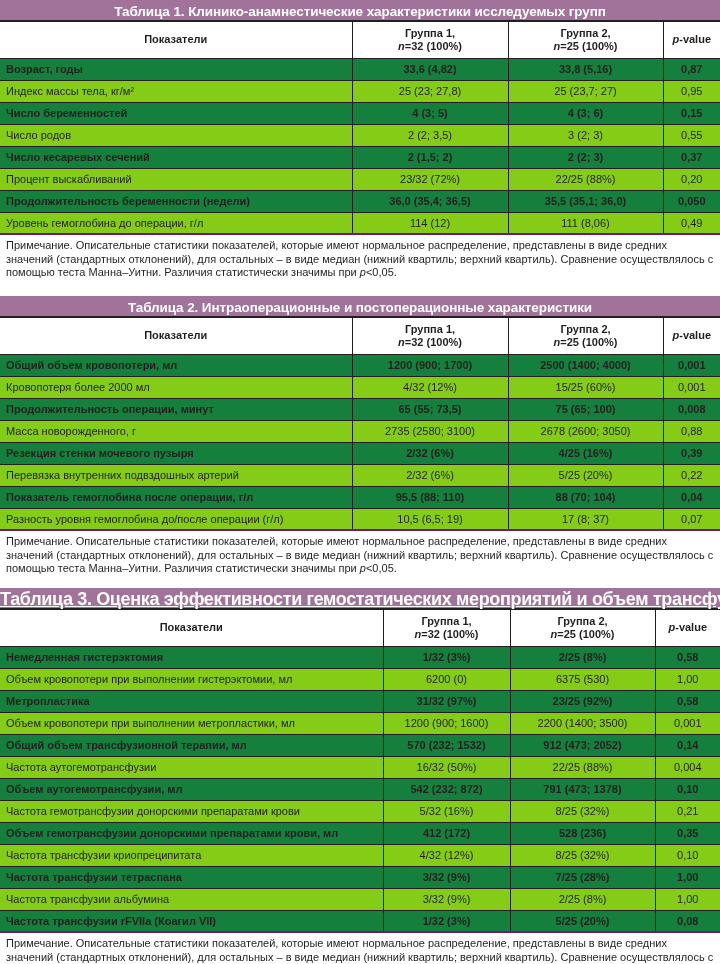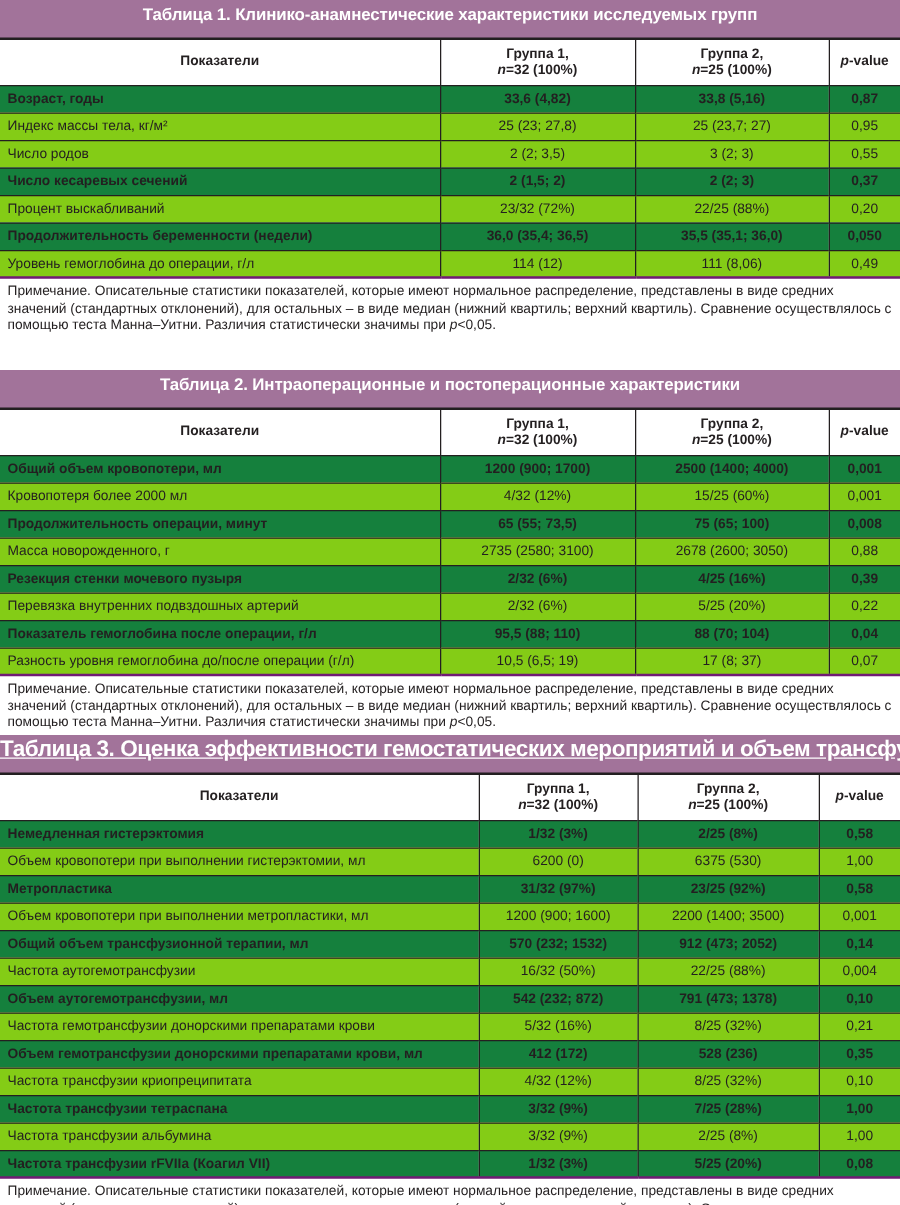--- a/index.html
+++ b/index.html
@@ -1,21 +1,21 @@
 <!DOCTYPE html>
 <html><head>
 <meta charset="utf-8">
 <style>
   * { box-sizing: border-box; margin: 0; padding: 0; }
   html, body { width: 720px; height: 964px; background: #ffffff; overflow: hidden; }
   body { font-family: "Liberation Sans", sans-serif; color: #231f20; position: relative; }
   .tbl-block { position: absolute; left: 0; width: 720px; }
   .tbl-title {
     background: #a2739a; color: #ffffff; font-weight: bold;
-    font-size: 13.5px; text-align: center; height: 32px; line-height: 23px;
+    font-size: 13.5px; text-align: center; height: 22px; line-height: 23px;
     border-bottom: 2px solid #231f20; letter-spacing: -0.1px; white-space: nowrap;
   }
   table { border-collapse: collapse; width: 720px; table-layout: fixed; }
   th, td { font-size: 11px; border-right: 1px solid #231f20; }
   th:last-child, td:last-child { border-right: none; }
   th { font-weight: bold; text-align: center; height: 36px; line-height: 13px; background: #ffffff; padding: 2px 4px; }
   td { height: 22px; line-height: 14px; padding: 0 5px; text-align: center; border-top: 1px solid #231f20; white-space: nowrap; }
   td.label { text-align: left; padding-left: 6px; }
   tr.odd td { background: #15803d; font-weight: bold; }
   tr.even td { background: #84cc16; }
@@ -61,20 +61,26 @@
           <td>33,6 (4,82)</td>
           <td>33,8 (5,16)</td>
           <td>0,87</td>
         </tr>
         <tr class="even">
           <td class="label">Индекс массы тела, кг/м²</td>
           <td>25 (23; 27,8)</td>
           <td>25 (23,7; 27)</td>
           <td>0,95</td>
         </tr>
+        <tr class="odd">
+          <td class="label">Число беременностей</td>
+          <td>4 (3; 5)</td>
+          <td>4 (3; 6)</td>
+          <td>0,15</td>
+        </tr>
         <tr class="even">
           <td class="label">Число родов</td>
           <td>2 (2; 3,5)</td>
           <td>3 (2; 3)</td>
           <td>0,55</td>
         </tr>
         <tr class="odd">
           <td class="label">Число кесаревых сечений</td>
           <td>2 (1,5; 2)</td>
           <td>2 (2; 3)</td>

